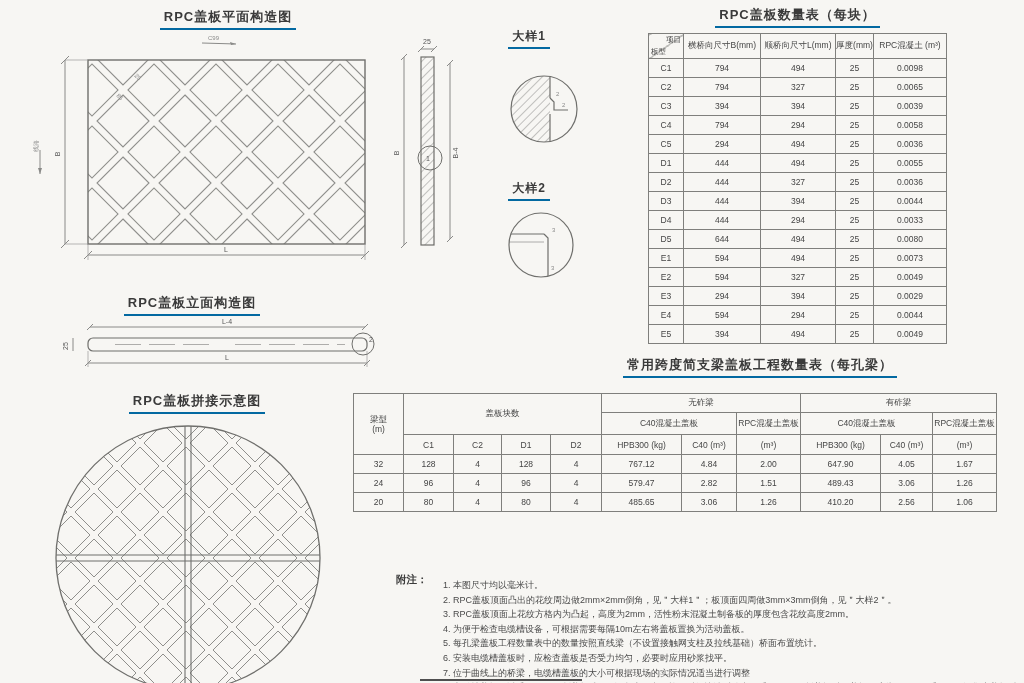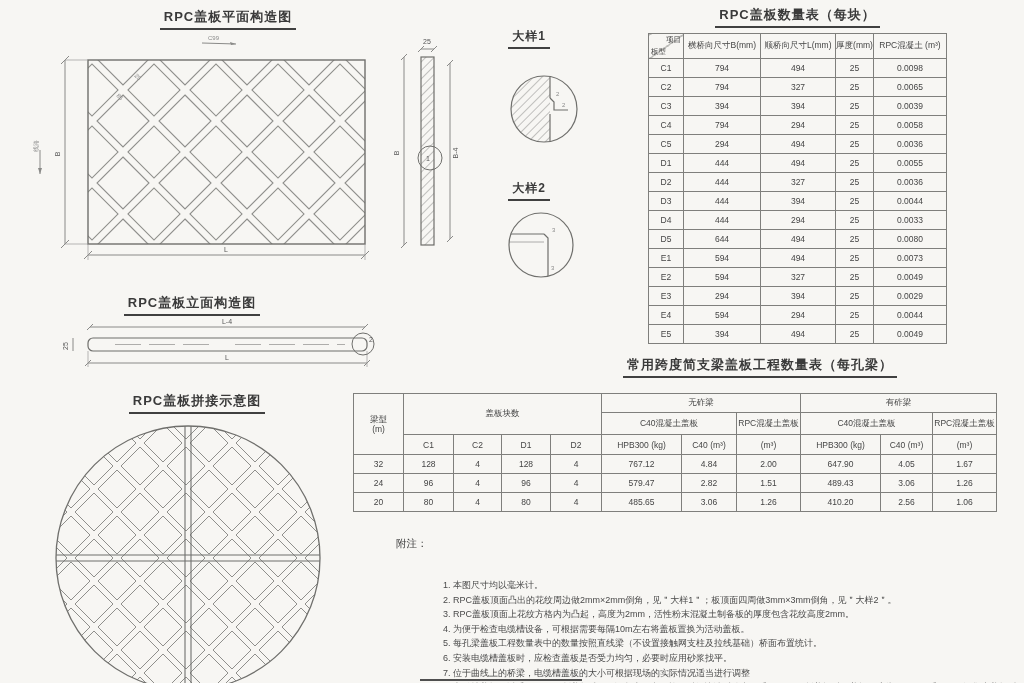--- a/index.html
+++ b/index.html
@@ -1,38 +1,38 @@
 <!DOCTYPE html>
 <html><head>
 <meta charset="utf-8">
 <style>
   html,body{margin:0;padding:0;background:#e8e8e6;}
   #sheet{position:relative;width:1024px;height:683px;background:#f7f6f3;overflow:hidden;
          font-family:"Liberation Sans","DejaVu Sans",sans-serif;color:#3d3d3d;}
   .abs{position:absolute;}
   .fig-title{font-size:13px;font-weight:700;color:#3a3a3a;text-align:center;
              letter-spacing:1px;}
-  .fig-title span{display:inline-block;border-bottom:2px solid #404040;padding:0 4px 2px 4px;}
+  .fig-title span{display:inline-block;border-bottom:2px solid #0369a1;padding:0 4px 2px 4px;}
   .fig-title.small{font-size:12px;}
   table{border-collapse:collapse;table-layout:fixed;}
   th,td{border:1px solid #7f7f7c;font-size:8.5px;font-weight:400;text-align:center;
         vertical-align:middle;color:#454545;padding:0;overflow:hidden;white-space:nowrap;}
   thead th{font-size:8.5px;}
   #qty-table td{height:18px;}
   #qty-table thead th{height:24px;}
   .diag{position:relative;background:
      linear-gradient(to bottom right,transparent 49.2%,#7f7f7c 49.2%,#7f7f7c 51.2%,transparent 51.2%);}
   .diag .tr{position:absolute;top:1px;right:2px;font-size:7.5px;}
   .diag .bl{position:absolute;bottom:1px;left:2px;font-size:7.5px;}
   #eng-table td{height:18px;text-align:center;}
   #eng-table .h1{height:19px;} #eng-table .h2{height:22px;} #eng-table .h3{height:20px;}
   .two-line div{line-height:10px;}
   #notes{font-size:9px;color:#4a4a4a;}
   #notes .note-item{line-height:14.6px;white-space:nowrap;}
-  #notes-label{font-size:10.5px;font-weight:400;color:#3c3c3c;}
+  #notes-label{font-size:10.5px;font-weight:700;color:#3c3c3c;margin-top:36px;}
   svg text{fill:#565656;}
   .dimtxt{font-size:7px;}
   .marker{font-size:6px;fill:#8a8a8a;}
   #frame-line{background:#4f4f4f;}
 </style>
 </head>
 <body>
 
 <div id="sheet">
 

